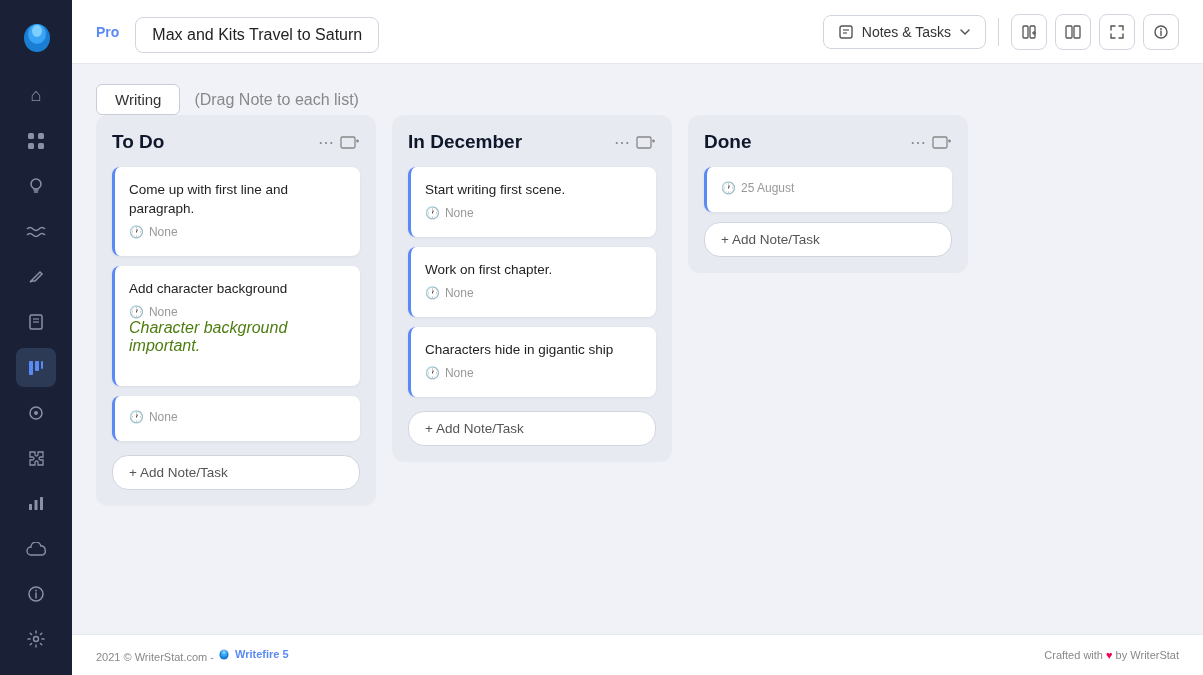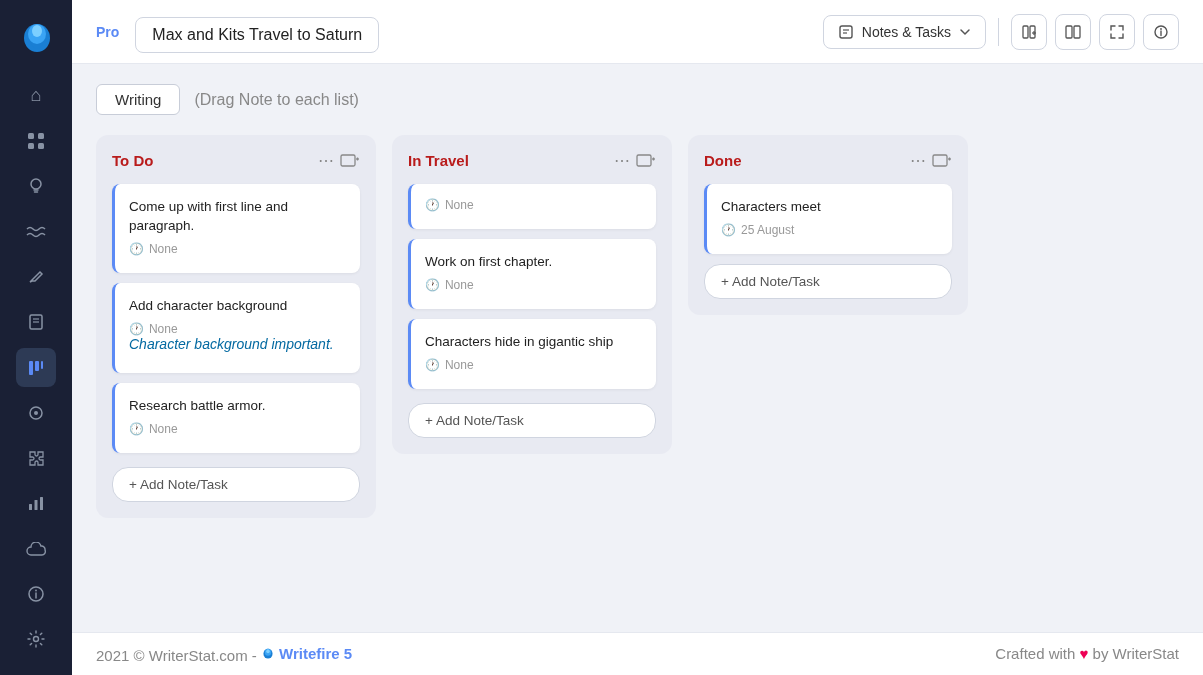--- a/index.html
+++ b/index.html
@@ -111,21 +111,20 @@
     
     .content {
       flex: 1;
       padding: 20px 24px;
       overflow: auto;
     }
     .tab-bar {
       display: flex;
       align-items: center;
       gap: 14px;
-      margin-bottom: 20px;
     }
     .tab-active {
       border: 1.5px solid #c8cdd8;
       border-radius: 6px;
       padding: 6px 18px;
       font-size: 15px;
       font-weight: 500;
       color: #333;
       background: #fff;
     }
@@ -151,22 +150,22 @@
       gap: 10px;
     }
     .column-header {
       display: flex;
       align-items: center;
       justify-content: space-between;
       margin-bottom: 4px;
     }
     .column-title {
       font-weight: 600;
-      font-size: 15px;
-      color: #b91c1c;
+      font-size: 19px;
+      color: #0f172a;
     }
     .column-actions {
       display: flex;
       gap: 6px;
       align-items: center;
       color: #888;
       font-size: 16px;
     }
     .column-actions span { cursor: pointer; }
 
@@ -178,24 +177,24 @@
       border-left: 3px solid #5b8af5;
       box-shadow: 0 1px 3px rgba(0,0,0,0.06);
     }
     .card-title {
       font-size: 13.5px;
       color: #222;
       line-height: 1.4;
       margin-bottom: 6px;
     }
     .card-sub {
-      font-size: 14px;
-      color: #0369a1;
+      font-size: 16px;
+      color: #4d7c0f;
       font-style: italic;
-      margin-bottom: 4px;
+      margin-bottom: 14px;
     }
     .card-date {
       display: flex;
       align-items: center;
       gap: 5px;
       font-size: 12px;
       color: #999;
     }
     .card-date .clock-icon { font-size: 12px; }
 
@@ -212,22 +211,23 @@
       margin-top: 4px;
     }
 
     
     .footer {
       background: #fff;
       border-top: 1px solid #e5e8ef;
       padding: 12px 24px;
       display: flex;
       justify-content: space-between;
-      font-size: 15px;
+      font-size: 11px;
       color: #888;
+      align-items: center;
     }
     .footer-brand { color: #5b8af5; font-weight: 600; }
     .footer-heart { color: #e05; }
 
     
     svg { display: inline-block; vertical-align: middle; }
   </style>
 </head>
 <body>
 
@@ -402,46 +402,46 @@
         <div class="card">
           <div class="card-title">Add character background</div>
           <div class="card-date">
             <span class="clock-icon">🕐</span>
             <span>None</span>
           </div>
           <div class="card-sub">Character background important.</div>
         </div>
 
         <div class="card">
-          <div class="card-title">Research battle armor.</div>
           <div class="card-date">
             <span class="clock-icon">🕐</span>
             <span>None</span>
           </div>
         </div>
 
         <button class="add-btn">+ Add Note/Task</button>
       </div>
 
       <div class="column">
         <div class="column-header">
-          <span class="column-title">In Travel</span>
+          <span class="column-title">In December</span>
           <div class="column-actions">
             <span>⋯</span>
             <span>
               <svg width="20" height="16" viewBox="0 0 20 16" fill="none">
                 <rect x="1" y="2" width="14" height="11" rx="1.5" stroke="#888" stroke-width="1.3" fill="none"></rect>
                 <line x1="16" y1="6" x2="19" y2="6" stroke="#888" stroke-width="1.3"></line>
                 <line x1="17.5" y1="4.5" x2="17.5" y2="7.5" stroke="#888" stroke-width="1.3"></line>
               </svg>
             </span>
           </div>
         </div>
 
         <div class="card">
+          <div class="card-title">Start writing first scene.</div>
           <div class="card-date">
             <span class="clock-icon">🕐</span>
             <span>None</span>
           </div>
         </div>
 
         <div class="card">
           <div class="card-title">Work on first chapter.</div>
           <div class="card-date">
             <span class="clock-icon">🕐</span>
@@ -469,21 +469,20 @@
               <svg width="20" height="16" viewBox="0 0 20 16" fill="none">
                 <rect x="1" y="2" width="14" height="11" rx="1.5" stroke="#888" stroke-width="1.3" fill="none"></rect>
                 <line x1="16" y1="6" x2="19" y2="6" stroke="#888" stroke-width="1.3"></line>
                 <line x1="17.5" y1="4.5" x2="17.5" y2="7.5" stroke="#888" stroke-width="1.3"></line>
               </svg>
             </span>
           </div>
         </div>
 
         <div class="card">
-          <div class="card-title">Characters meet</div>
           <div class="card-date">
             <span class="clock-icon">🕐</span>
             <span>25 August</span>
           </div>
         </div>
 
         <button class="add-btn" style="margin-top:auto;">+ Add Note/Task</button>
       </div>
 
     </div>

